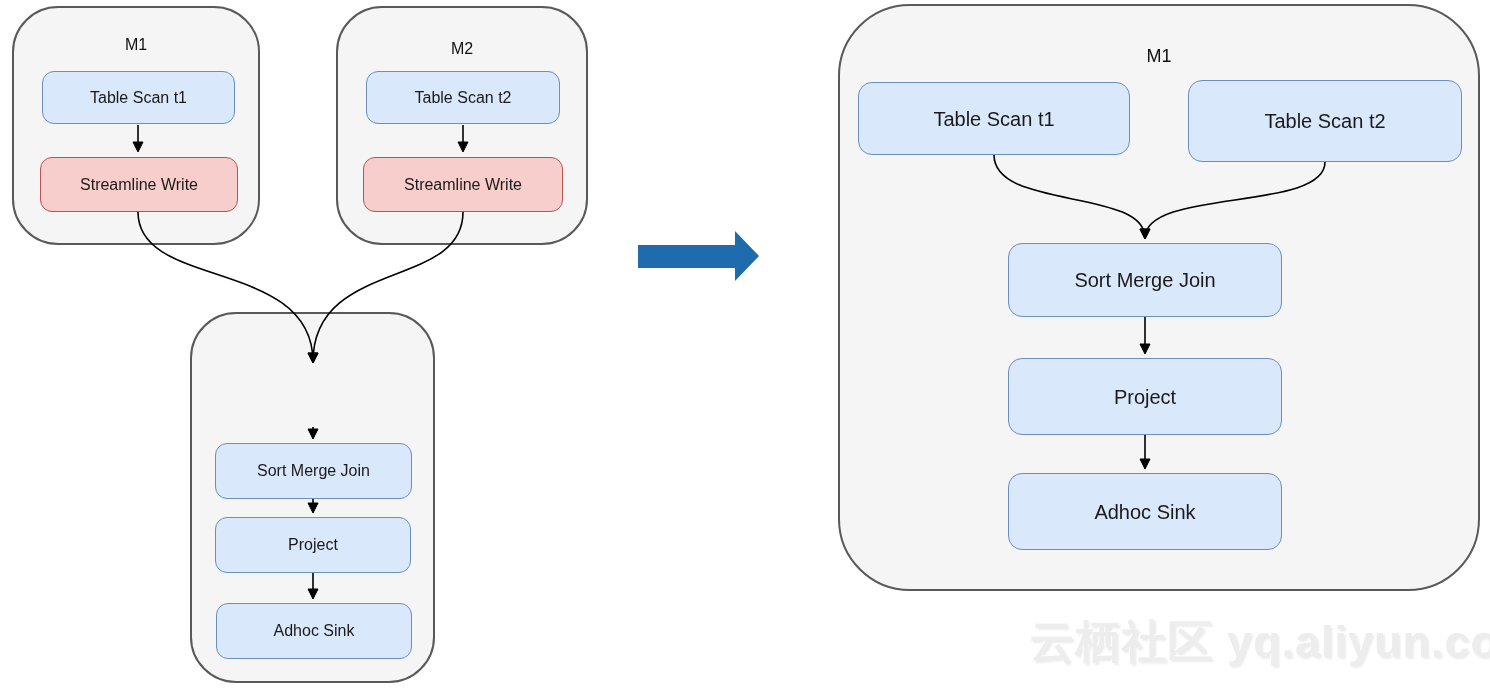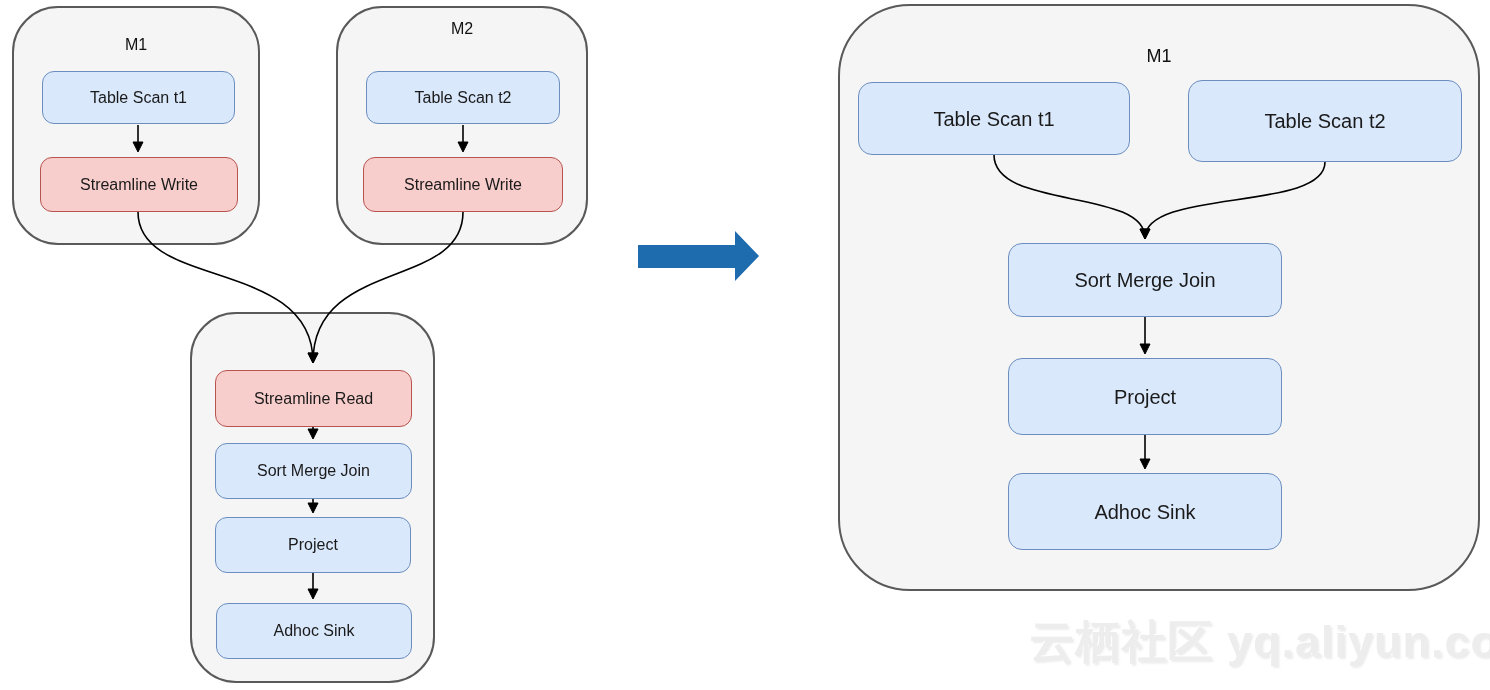--- a/index.html
+++ b/index.html
@@ -89,27 +89,26 @@
 
 <div class="stage">
 
   <div class="group" style="left:12px; top:6px; width:248px; height:239px; border-radius:46px;">
     <div class="group-title" style="top:28px;">M1</div>
   </div>
   <div class="node blue" style="left:42px; top:71px; width:193px; height:53px;">Table Scan t1</div>
   <div class="node red" style="left:40px; top:157px; width:198px; height:55px;">Streamline Write</div>
 
   <div class="group" style="left:336px; top:6px; width:252px; height:239px; border-radius:46px;">
-    <div class="group-title" style="top:12px;">M2</div>
+    <div class="group-title" style="top:32px;">M2</div>
   </div>
   <div class="node blue" style="left:366px; top:71px; width:194px; height:53px;">Table Scan t2</div>
   <div class="node red" style="left:363px; top:157px; width:200px; height:55px;">Streamline Write</div>
 
   <div class="group" style="left:190px; top:312px; width:245px; height:371px; border-radius:46px;"></div>
-  <div class="node red" style="left:215px; top:370px; width:197px; height:57px;">Streamline Read</div>
   <div class="node blue" style="left:215px; top:443px; width:197px; height:56px;">Sort Merge Join</div>
   <div class="node blue" style="left:215px; top:517px; width:196px; height:56px;">Project</div>
   <div class="node blue" style="left:216px; top:603px; width:196px; height:56px;">Adhoc Sink</div>
 
   <div class="group" style="left:838px; top:4px; width:642px; height:587px; border-radius:72px;">
     <div class="group-title" style="top:40px; font-size:18px;">M1</div>
   </div>
   <div class="node blue big" style="left:858px; top:82px; width:272px; height:73px;">Table Scan t1</div>
   <div class="node blue big" style="left:1188px; top:80px; width:274px; height:82px;">Table Scan t2</div>
   <div class="node blue big" style="left:1008px; top:243px; width:274px; height:74px;">Sort Merge Join</div>

